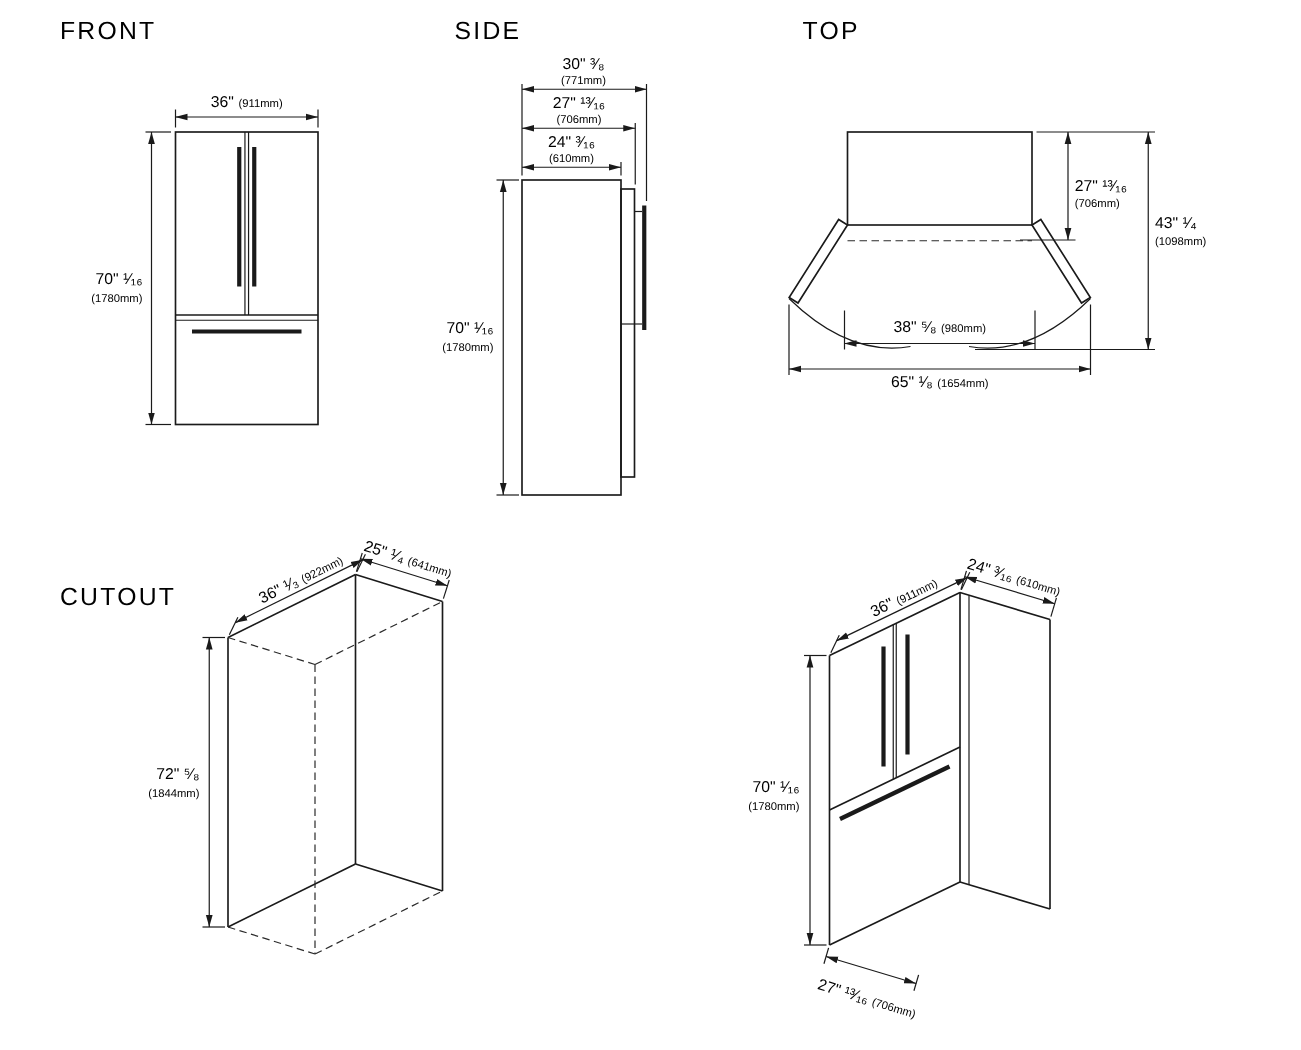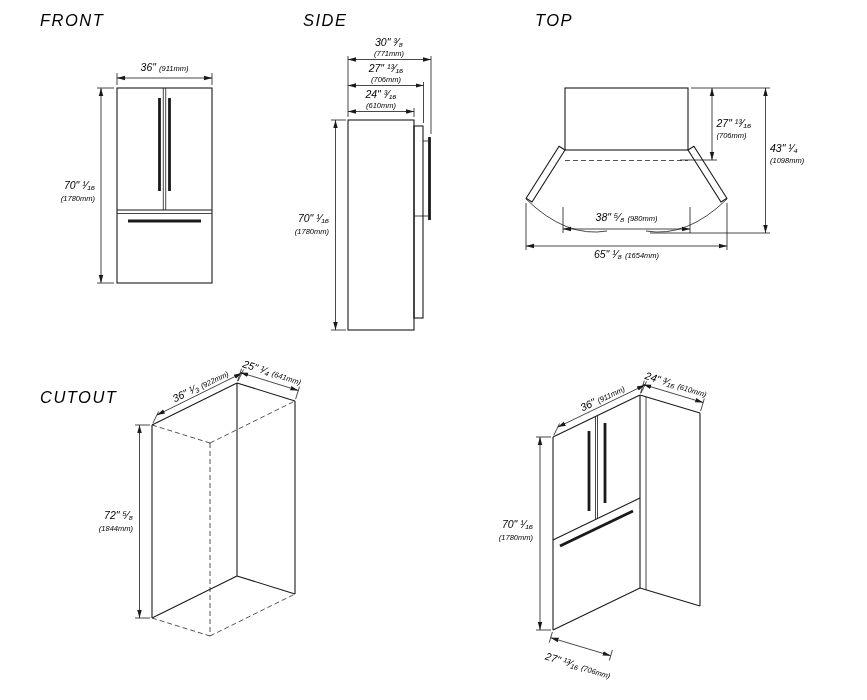--- a/index.html
+++ b/index.html
@@ -1,16 +1,16 @@
 <!DOCTYPE html>
 <html><head>
 <meta charset="utf-8">
 <style>
   html,body{margin:0;padding:0;background:#fff;}
-  #sheet{position:relative;width:867px;height:700px;background:#fff;overflow:hidden;font-style:italic;}
+  #sheet{position:relative;width:867px;height:700px;background:#fff;overflow:hidden;}
   svg{display:block;}
   text{font-family:"Liberation Sans","DejaVu Sans",sans-serif;fill:#000;}
   .ttl{font-size:16.5px;letter-spacing:1.5px;}
   .din{font-size:10.5px;}
   .dmm{font-size:7.5px;}
   .obj{stroke:#1a1a1a;stroke-width:1.1;fill:none;}
   .objf{stroke:#1a1a1a;stroke-width:1.1;fill:#ffffff;}
   .thin{stroke:#1a1a1a;stroke-width:0.8;fill:none;}
   .dim{stroke:#1a1a1a;stroke-width:0.8;fill:none;}
   .dash{stroke:#2a2a2a;stroke-width:0.8;fill:none;stroke-dasharray:5 3;}

